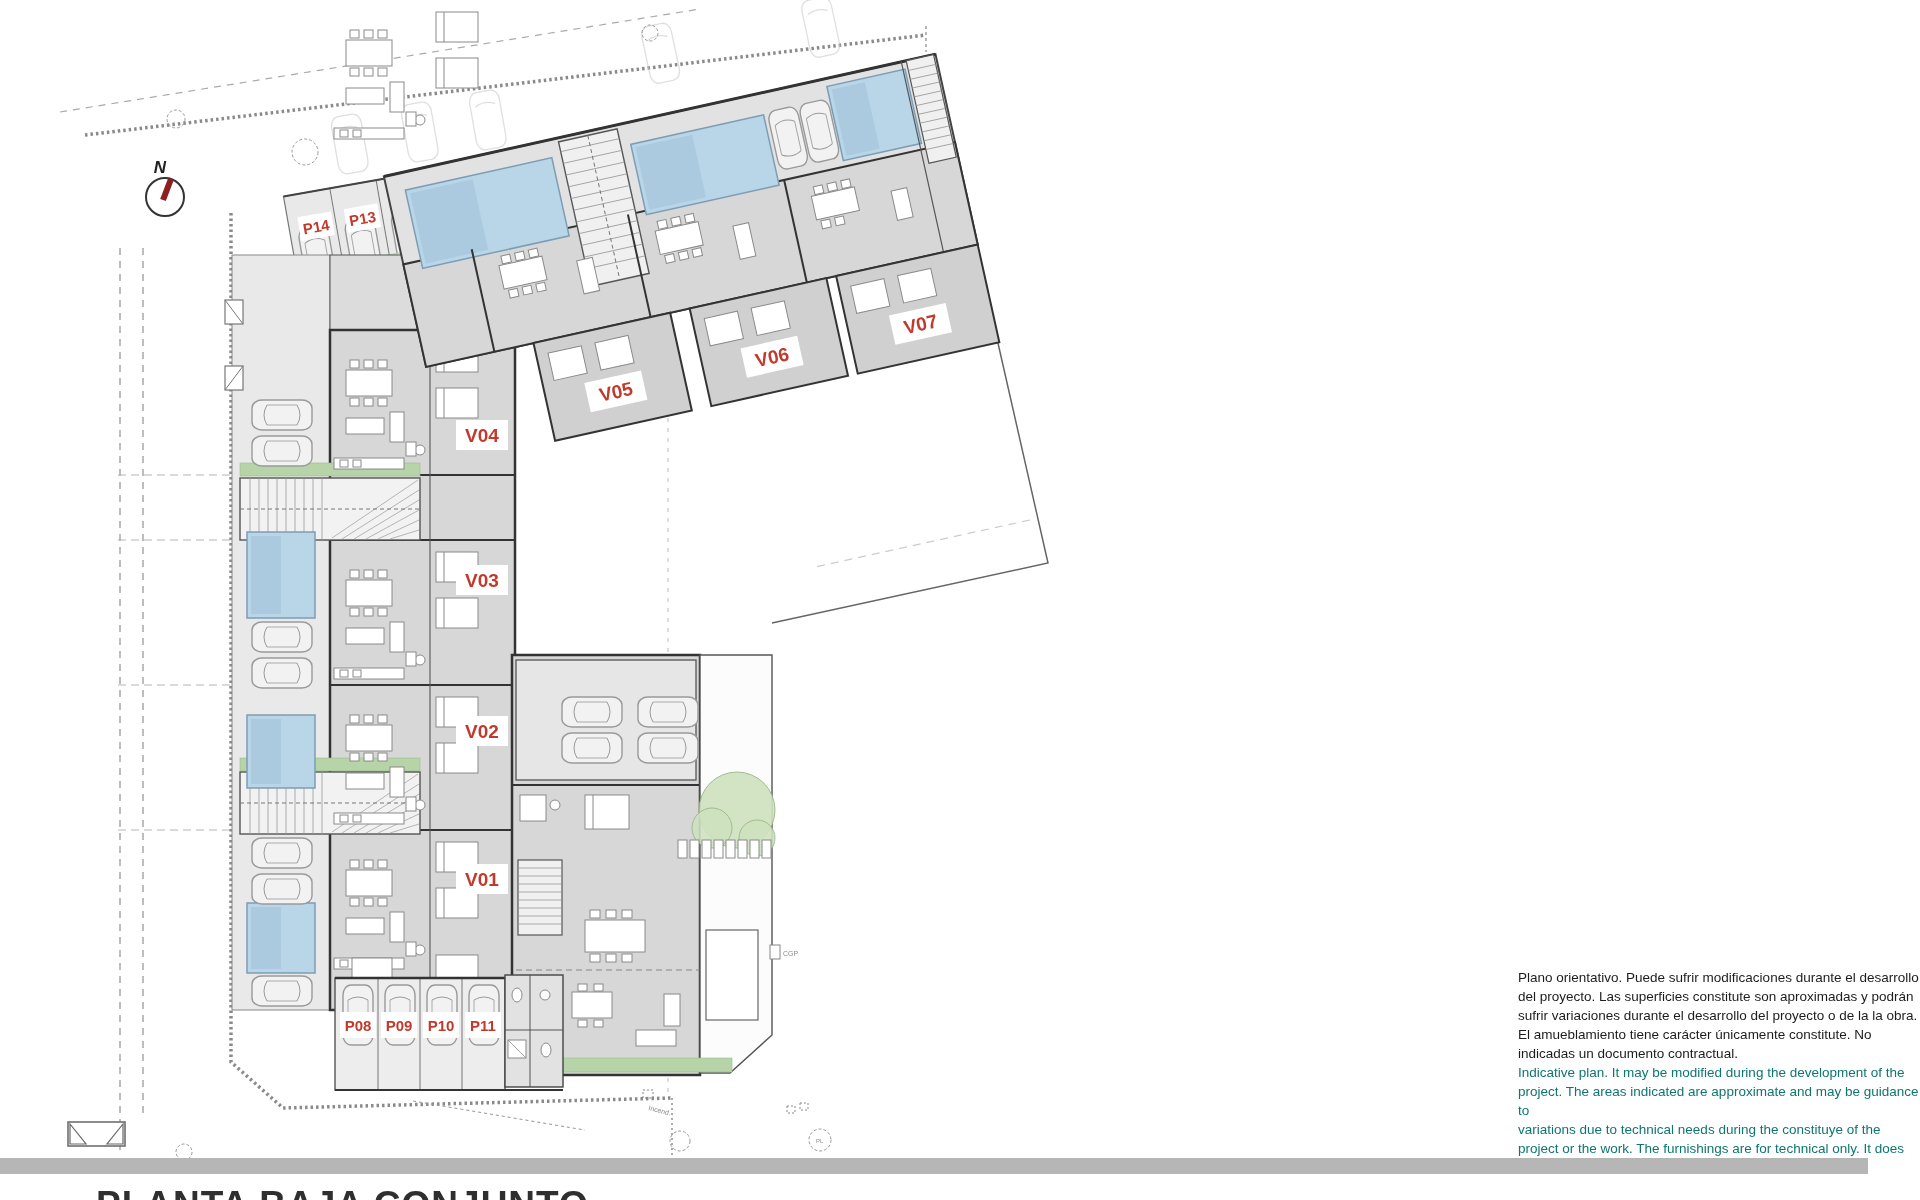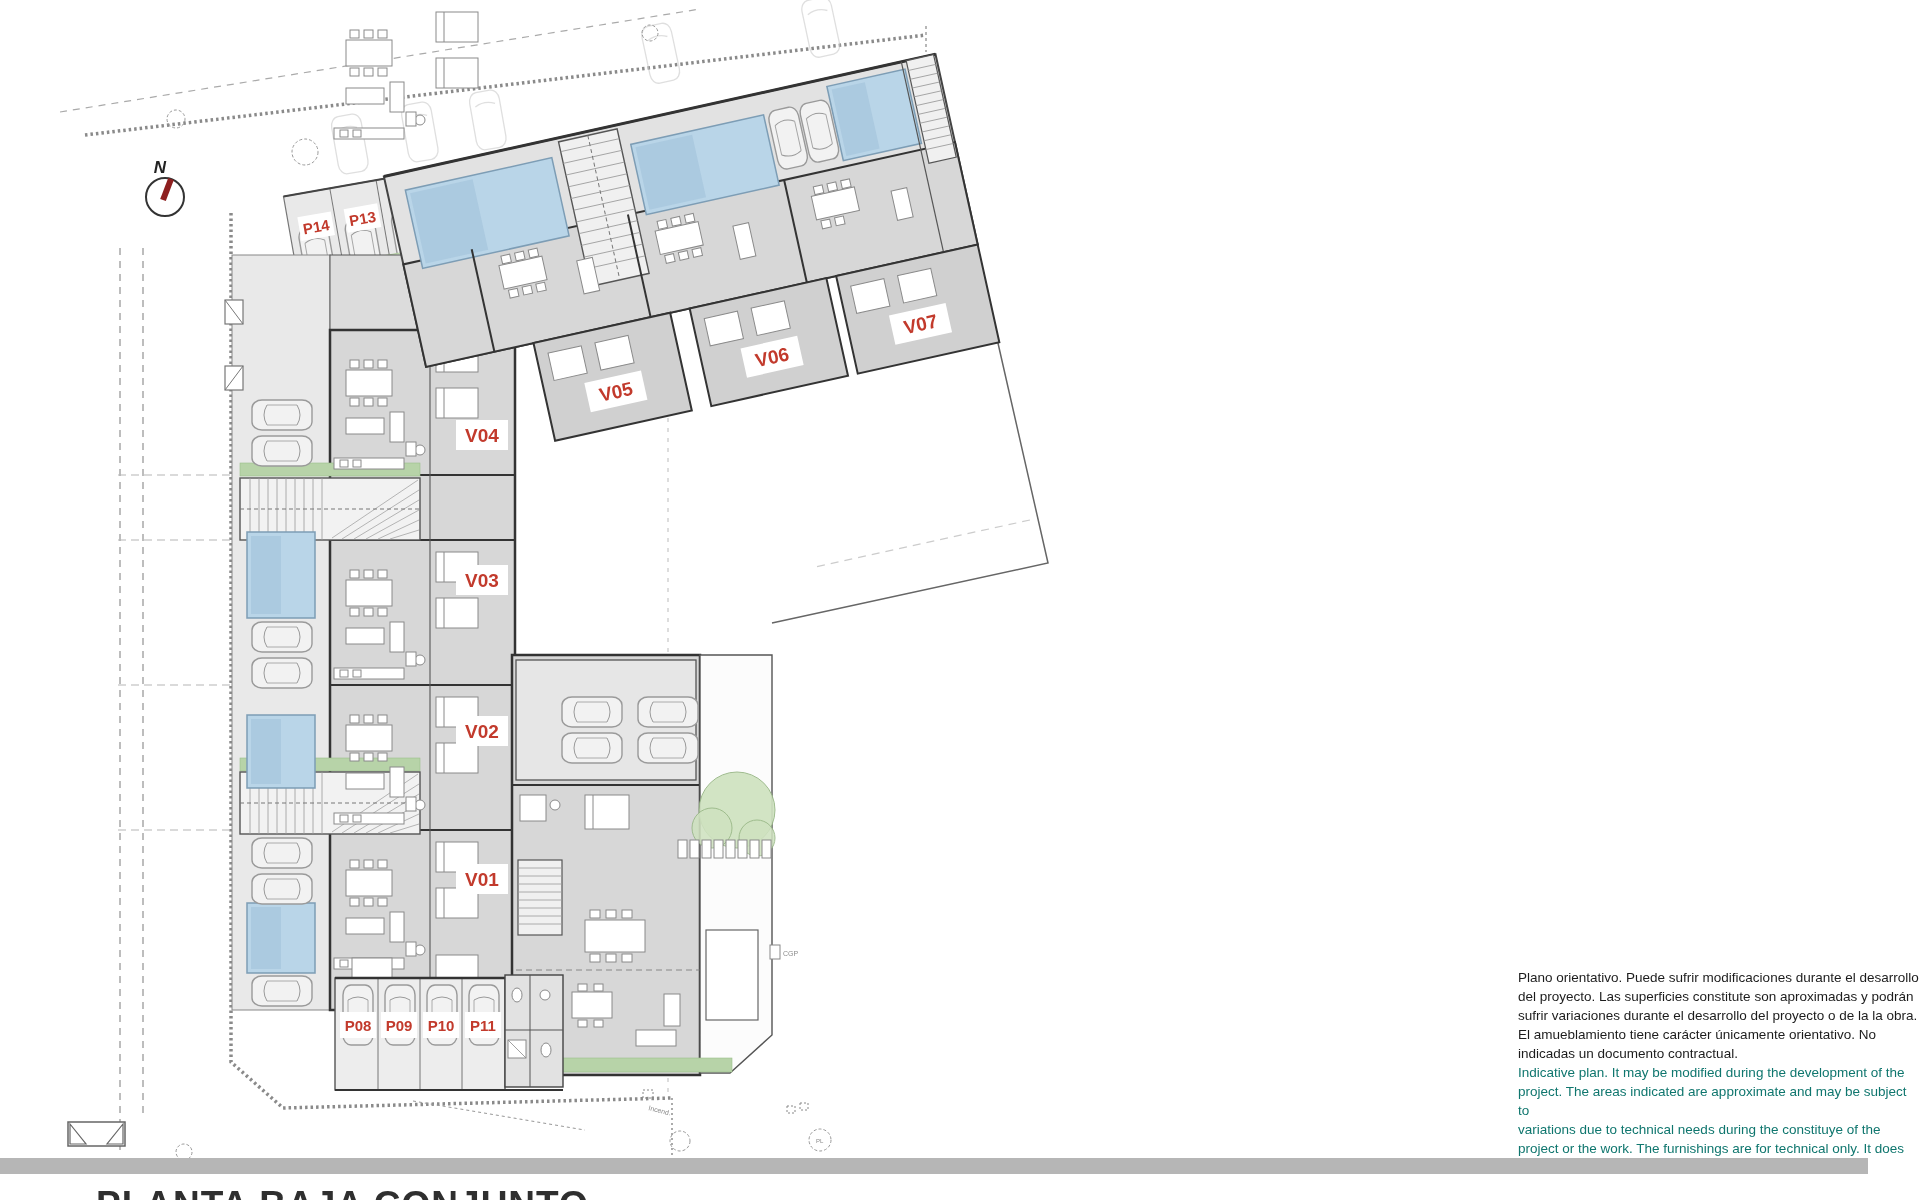--- a/index.html
+++ b/index.html
@@ -538,24 +538,24 @@
     <line x1="171" y1="179" x2="163" y2="200" stroke="#8e1f1f" stroke-width="6"></line>
     <text class="compass-n" x="160" y="173">N</text>
   </g>
 </svg>
 
 
 <div id="disclaimer">
   <div class="es">Plano orientativo. Puede sufrir modificaciones durante el desarrollo</div>
   <div class="es">del proyecto. Las superficies constitute son aproximadas y podrán</div>
   <div class="es">sufrir variaciones durante el desarrollo del proyecto o de la la obra.</div>
-  <div class="es">El amueblamiento tiene carácter únicamente orientativo. No</div>
+  <div class="es">El amueblamiento tiene carácter únicamente constitute. No</div>
   <div class="es">indicadas un documento contractual.</div>
   <div class="en">Indicative plan. It may be modified during the development of the</div>
-  <div class="en">project. The areas indicated are approximate and may be subject to</div>
+  <div class="en">project. The areas indicated are approximate and may be guidance to</div>
   <div class="en">variations due to technical needs during the constituye of the</div>
   <div class="en">project or the work. The furnishings are for technical only. It does</div>
   <div class="en">not constitute a contractual document.</div>
 </div>
 
 <div id="graybar"></div>
 <div id="sheet-title">PLANTA BAJA CONJUNTO</div>
 
 </div>
 

